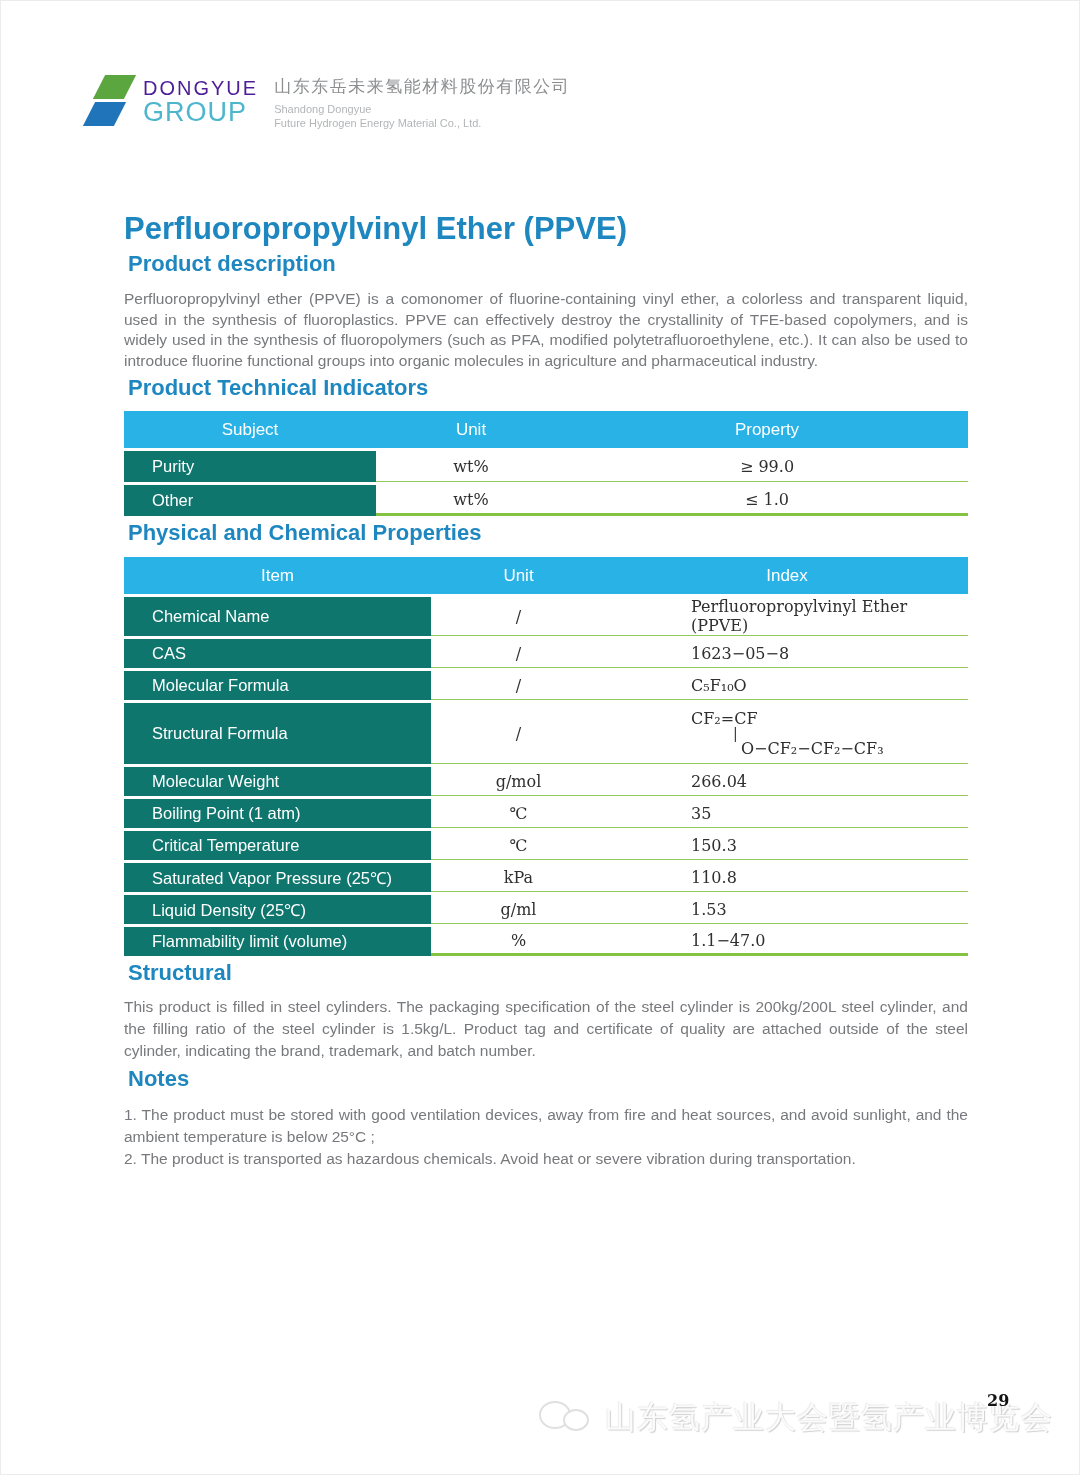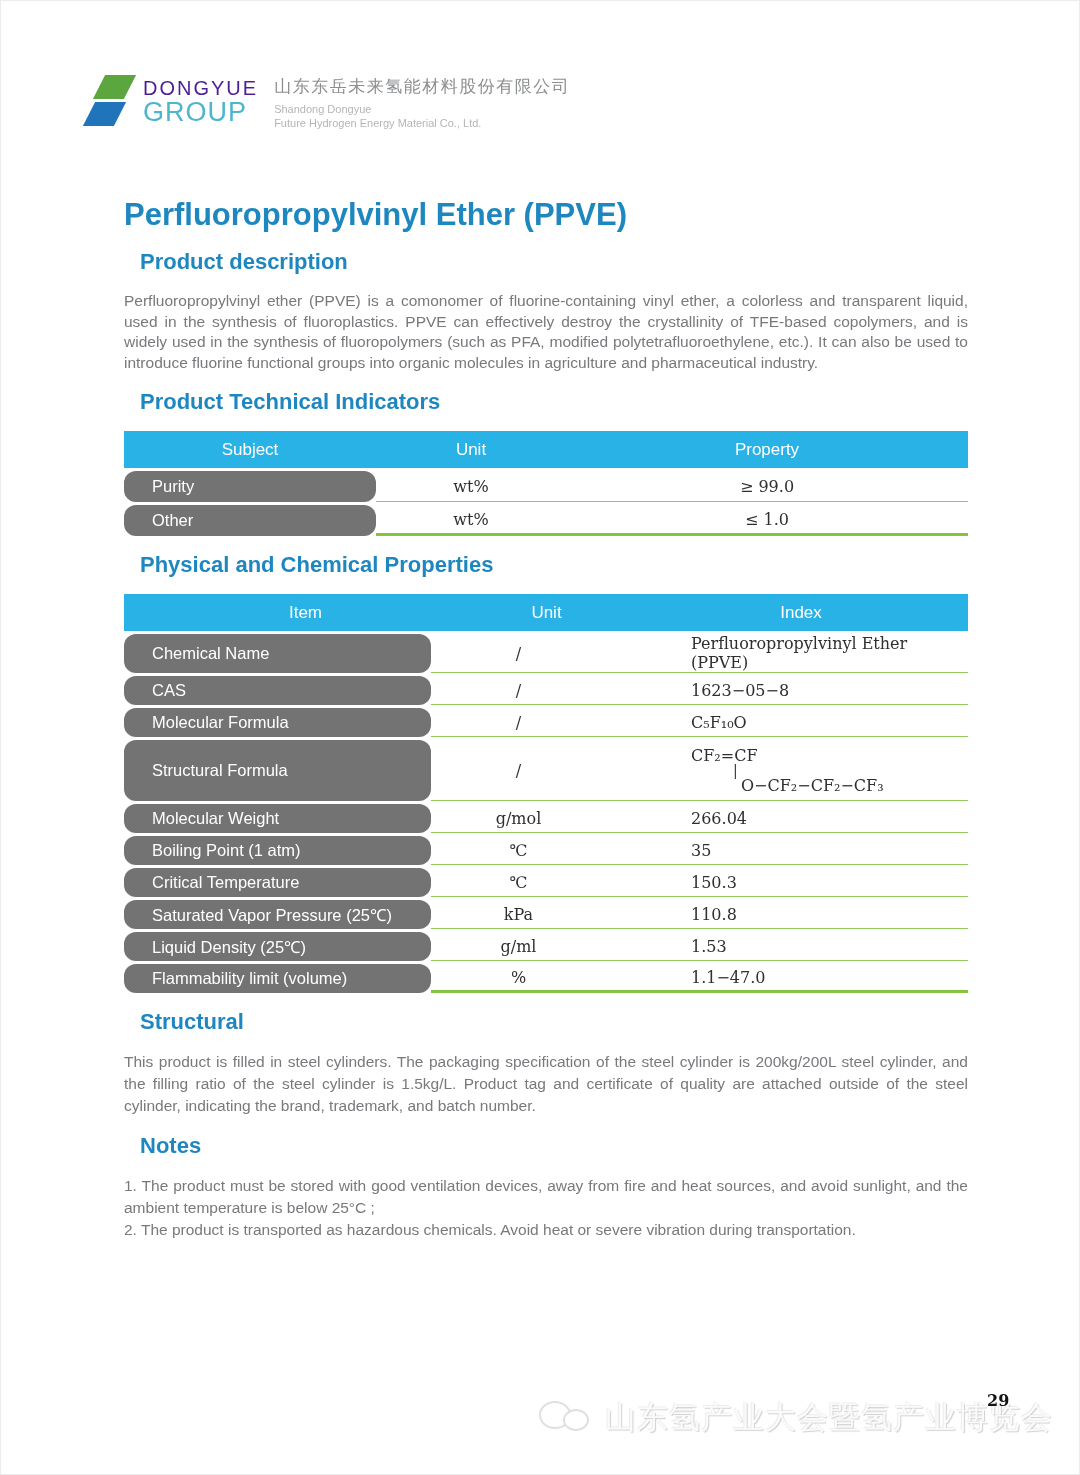--- a/index.html
+++ b/index.html
@@ -18,45 +18,45 @@
   .logo-icon .pg { position:absolute; left:16px; top:4px;  width:31px; height:24px; background:#5ca63f; transform:skewX(-27deg); }
   .logo-icon .pb { position:absolute; left:6px;  top:31px; width:31px; height:24px; background:#1f74ba; transform:skewX(-27deg); }
   .logo-text { margin-left:8px; line-height:1; }
   .logo-line1 { font-size:20px; color:#4c1d95; letter-spacing:2px; }
   .logo-line2 { font-size:27px; color:#4db6cd; letter-spacing:1px; margin-top:1px; }
   .company { margin-left:16px; padding-top:4px; }
   .company-cn { font-size:17px; color:#8c8e90; letter-spacing:1.5px; }
   .company-en { font-size:11px; color:#b3b5b7; line-height:14px; margin-top:4px; }
 
   
-  .content { position:absolute; left:123px; top:196px; width:844px; }
+  .content { position:absolute; left:123px; top:210px; width:844px; }
   h1.doc-title { margin:0; font-size:31px; line-height:36px; color:#1e87c0; font-weight:bold; }
-  h2.sec { margin:16px; font-size:22px; line-height:26px; color:#1e87c0; font-weight:bold; }
+  h2.sec { margin:4px; font-size:22px; line-height:26px; color:#1e87c0; font-weight:bold; }
   .mt-desc  { margin-top:40px; }
   .mt-tech  { margin-top:52px; }
   .mt-phys  { margin-top:36px; }
   .mt-pack  { margin-top:30px; }
   .mt-notes { margin-top:22px; }
   p.body-text { margin:12px 0 0 0; font-size:15.5px; line-height:20.5px; color:#77797c; text-align:justify; }
   p.body-text.pack { line-height:22px; margin-top:10px; }
   .notes-list { margin-top:12px; }
   .notes-list p { margin:0; font-size:15.5px; line-height:22px; color:#77797c; text-align:justify; }
 
   
   .table { margin-top:10px; }
   .t2 { margin-top:11px; }
   .thead { display:flex; height:37px; background:#29b2e6; color:#fff; font-size:17px; }
   .thead > div { display:flex; align-items:center; justify-content:center; }
   .t1 .ca { width:252px; } .t1 .cb { width:190px; } .t1 .cc { flex:1; }
-  .t2 .ca { width:307px;margin-left:28px; } .t2 .cb { width:175px; } .t2 .cc { flex:1; }
+  .t2 .ca { width:307px; } .t2 .cb { width:175px; } .t2 .cc { flex:1; }
 
   .trow { display:flex; margin-top:3px; }
   .trow .label {
     display:flex; align-items:center; padding-left:28px;
-    background:#737373; color:#fff; font-size:16.5px; min-height:31px;border-radius:12px;
+    background:#0f766e; color:#fff; font-size:16.5px; min-height:31px;
   }
   .t1 .trow .label { width:252px; }
   .t2 .trow .label { width:307px; min-height:29px; }
   .trow .rest { flex:1; display:flex; align-items:center; border-bottom:1px solid #94c95c; }
   .trow.last .rest { border-bottom:3px solid #85c342; }
   .serif { font-family:"DejaVu Serif","Liberation Serif",serif; font-size:16px; color:#2f2f2f; }
   .t1 .rest .unit { width:190px; text-align:center; }
   .t1 .rest .val  { flex:1; text-align:center; }
   .t2 .rest .unit { width:175px; text-align:center; }
   .t2 .rest .val  { flex:1; text-align:left; padding-left:85px; }

